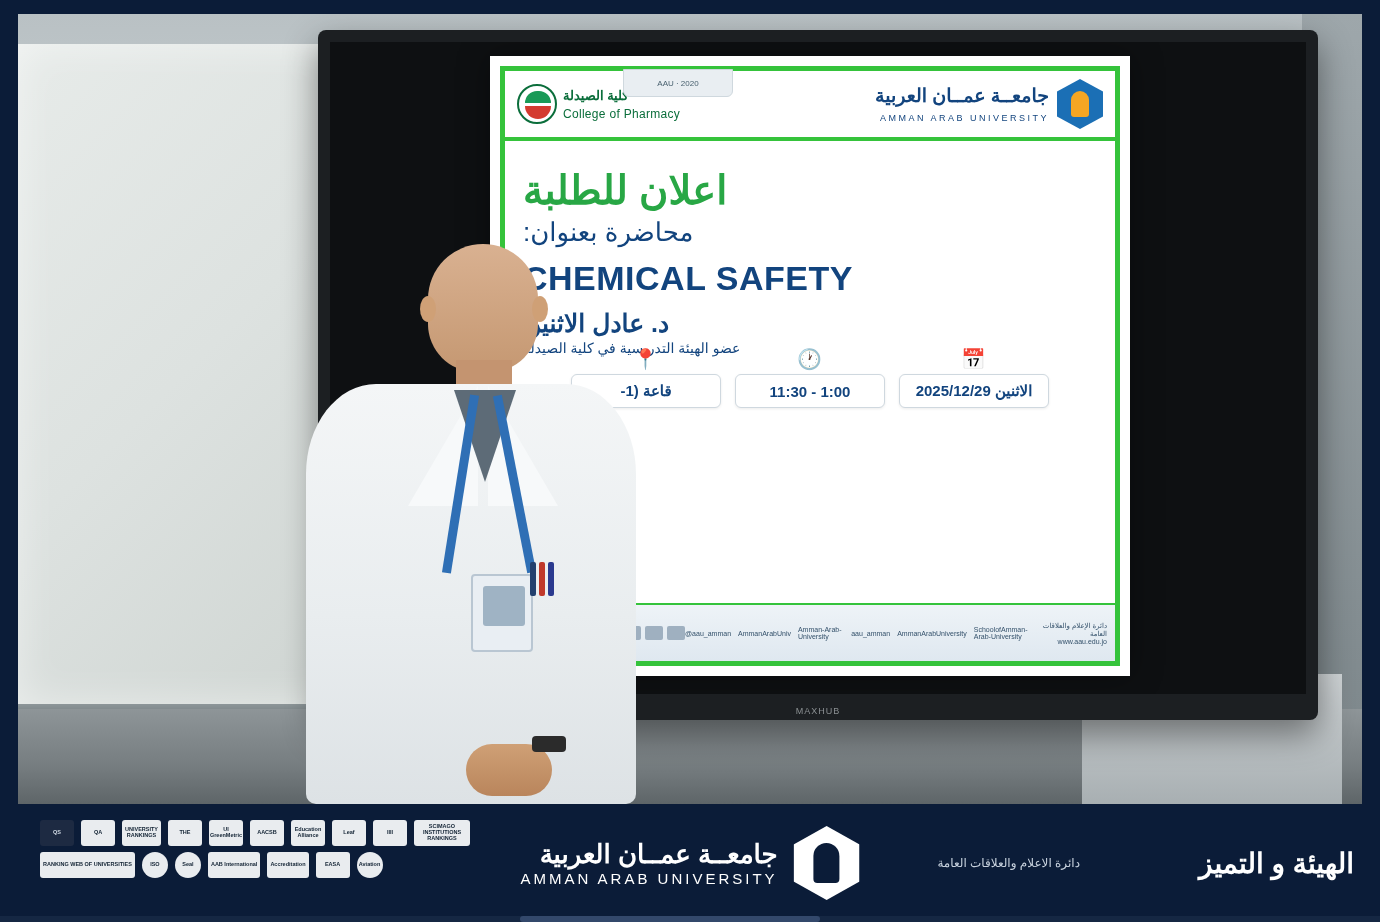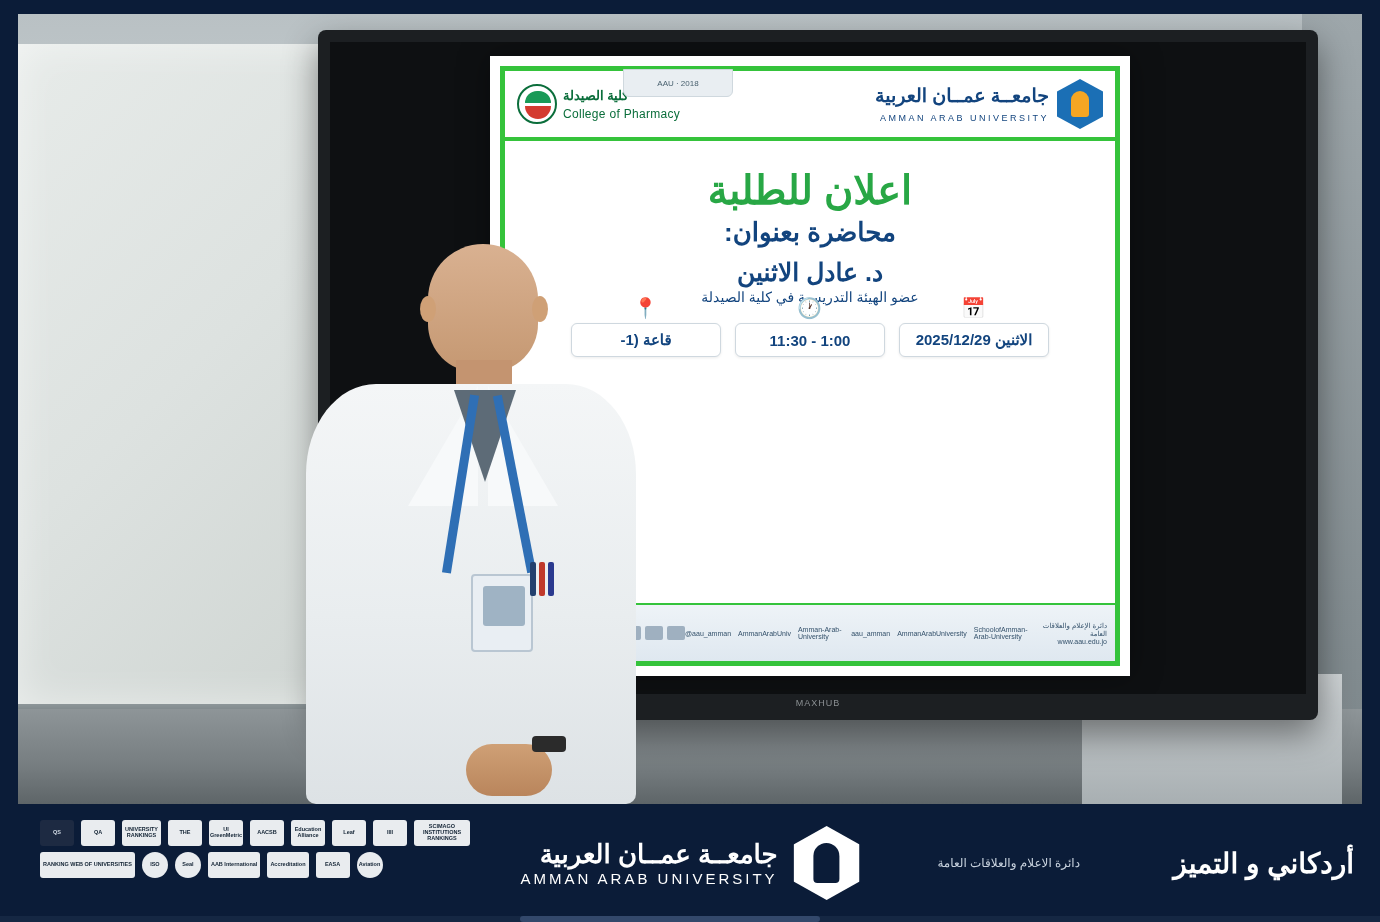--- a/index.html
+++ b/index.html
@@ -68,21 +68,21 @@
   .tv-frame {
     position: absolute;
     left: 300px; top: 16px;
     width: 1000px; height: 690px;
     background: #1c1f22;
     border-radius: 8px;
     box-shadow: 0 14px 34px rgba(0,0,0,.45);
     padding: 12px 12px 26px 12px;
   }
   .tv-brand {
-    position: absolute; left: 50%; bottom: 12px;
+    position: absolute; left: 50%; bottom: 4px;
     transform: translateX(-50%);
     color: #8b9093; font-size: 9px; letter-spacing: 1px;
   }
   .tv-screen {
     position: relative;
     width: 100%; height: 100%;
     background: #0e1012;
     overflow: hidden;
   }
 
@@ -141,27 +141,27 @@
   }
   .ribbon {
     position:absolute; left: 118px; top: -2px;
     width: 110px; height: 28px;
     background: #e9eef2; border:1px solid #cfd8de;
     border-radius: 0 0 6px 6px;
     display:flex; align-items:center; justify-content:center;
     font-size:8px; color:#49616f;
   }
 
-  .slide-body { text-align: center; padding: 14px 18px 12px; direction: rtl; }
+  .slide-body { text-align: left; padding: 14px 18px 12px; direction: rtl; }
   .t-announce {
     font-size: 40px; font-weight: bold; color: #28a745;
     margin: 12px 0 4px;
   }
   .t-line1 { font-size: 26px; color:#12447e; font-weight: bold; margin: 6px 0 0; }
-  .t-line2 { font-size: 26px; color:#12447e; font-weight: bold; margin: 2px 0 10px; }
+  .t-line2 { font-size: 26px; color:#12447e; font-weight: normal; margin: 2px 0 10px; }
   .t-title-en {
     font-size: 34px; font-weight: bold; color:#12447e;
     letter-spacing: .5px; line-height: 1.22; direction: ltr;
     margin: 8px 0 10px;
   }
   .t-present { font-size: 15px; color:#12447e; margin-top: 10px;}
   .t-speaker { font-size: 25px; font-weight:bold; color:#12447e; margin: 4px 0 2px;}
   .t-speaker-sub { font-size: 14px; color:#12447e; }
 
   .info-row {
@@ -327,34 +327,35 @@
 
             <div class="slide-head">
               <div class="pharm-logo">
                 <span class="pharm-mark"></span>
                 <span>
                   <span class="pharm-txt-ar">كلية الصيدلة</span><br>
                   <span class="pharm-txt-en">College of Pharmacy</span>
                 </span>
               </div>
 
-              <div class="ribbon">AAU · 2018</div>
+              <div class="ribbon">AAU · 2020</div>
 
               <div class="aau-logo">
                 <span style="text-align:right">
                   <span class="aau-ar">جامعــة عمــان العربية</span><br>
                   <span class="aau-en">AMMAN ARAB UNIVERSITY</span>
                 </span>
                 <span class="aau-hex"></span>
               </div>
             </div>
 
             <div class="slide-body">
               <div class="t-announce">اعلان للطلبة</div>
               <div class="t-line2">محاضرة بعنوان:</div>
+              <div class="t-title-en">CHEMICAL SAFETY</div>
               <div class="t-speaker">د. عادل الاثنين</div>
               <div class="t-speaker-sub">عضو الهيئة التدريسية في كلية الصيدلة</div>
 
               <div class="info-row">
                 <div class="info-chip">
                   <span class="info-icon icon-cal">📅</span>
                   <span>الاثنين 2025/12/29</span>
                 </div>
                 <div class="info-chip">
                   <span class="info-icon icon-clock">🕐</span>
@@ -448,19 +449,19 @@
 
     <div class="center-brand">
       <div class="cb-text">
         <div class="cb-ar">جامعــة عمــان العربية</div>
         <div class="cb-en">AMMAN ARAB UNIVERSITY</div>
       </div>
       <div class="cb-hex"></div>
     </div>
 
     <div class="dept-label">دائرة الاعلام والعلاقات العامة</div>
-    <div class="tagline">أردكاني و التميز</div>
+    <div class="tagline">الهيئة و التميز</div>
   </div>
 
   <div class="scrollbar">
       <i></i>
     </div>
 </div>
 
 </body></html>

